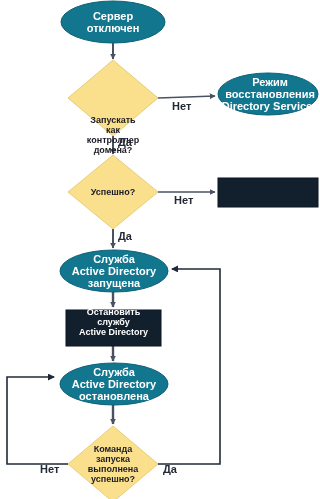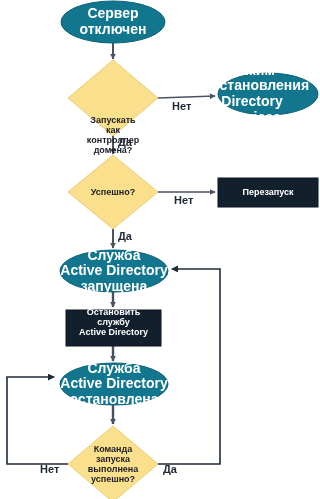--- a/index.html
+++ b/index.html
@@ -27,21 +27,21 @@
     display: flex;
     align-items: center;
     justify-content: center;
     text-align: center;
     line-height: 1.12;
     pointer-events: none;
     white-space: pre-line;
   }
   .label-on-teal {
     color: #ffffff;
-    font-size: 14px;
+    font-size: 11px;
     font-weight: 700;
   }
   .label-on-dark {
     color: #ffffff;
     font-size: 9px;
     font-weight: 700;
   }
   .label-on-yellow {
     color: #1b1b24;
     font-size: 9px;
@@ -113,27 +113,26 @@
   </svg>
 
   <div class="node-label label-on-teal" style="left:61px; top:1px; width:104px; height:42px;">Сервер
 отключен</div>
 
   <div class="node-label label-on-yellow" style="left:68px; top:72px; width:90px; height:52px;margin-top:37px;">Запускать
 как
 контроллер
 домена?</div>
 
-  <div class="node-label label-on-teal" style="left:202px; top:73px; width:100px; height:42px;">Режим
+  <div class="node-label label-on-teal" style="left:220px; top:73px; width:100px; height:42px;">Режим
 восстановления
 Directory Services</div>
 
   <div class="node-label label-on-yellow" style="left:68px; top:182px; width:90px; height:20px;">Успешно?</div>
 
-  <div class="node-label label-on-dark" style="left:218px; top:178px; width:100px; height:29px;">Перезапуск</div>
 
   <div class="node-label label-on-teal" style="left:60px; top:250px; width:108px; height:42px;">Служба
 Active Directory
 запущена</div>
 
   <div class="node-label label-on-dark" style="left:66px; top:310px; width:95px; height:24px;">Остановить
 службу
 Active Directory</div>
 
   <div class="node-label label-on-teal" style="left:60px; top:363px; width:108px; height:42px;">Служба

